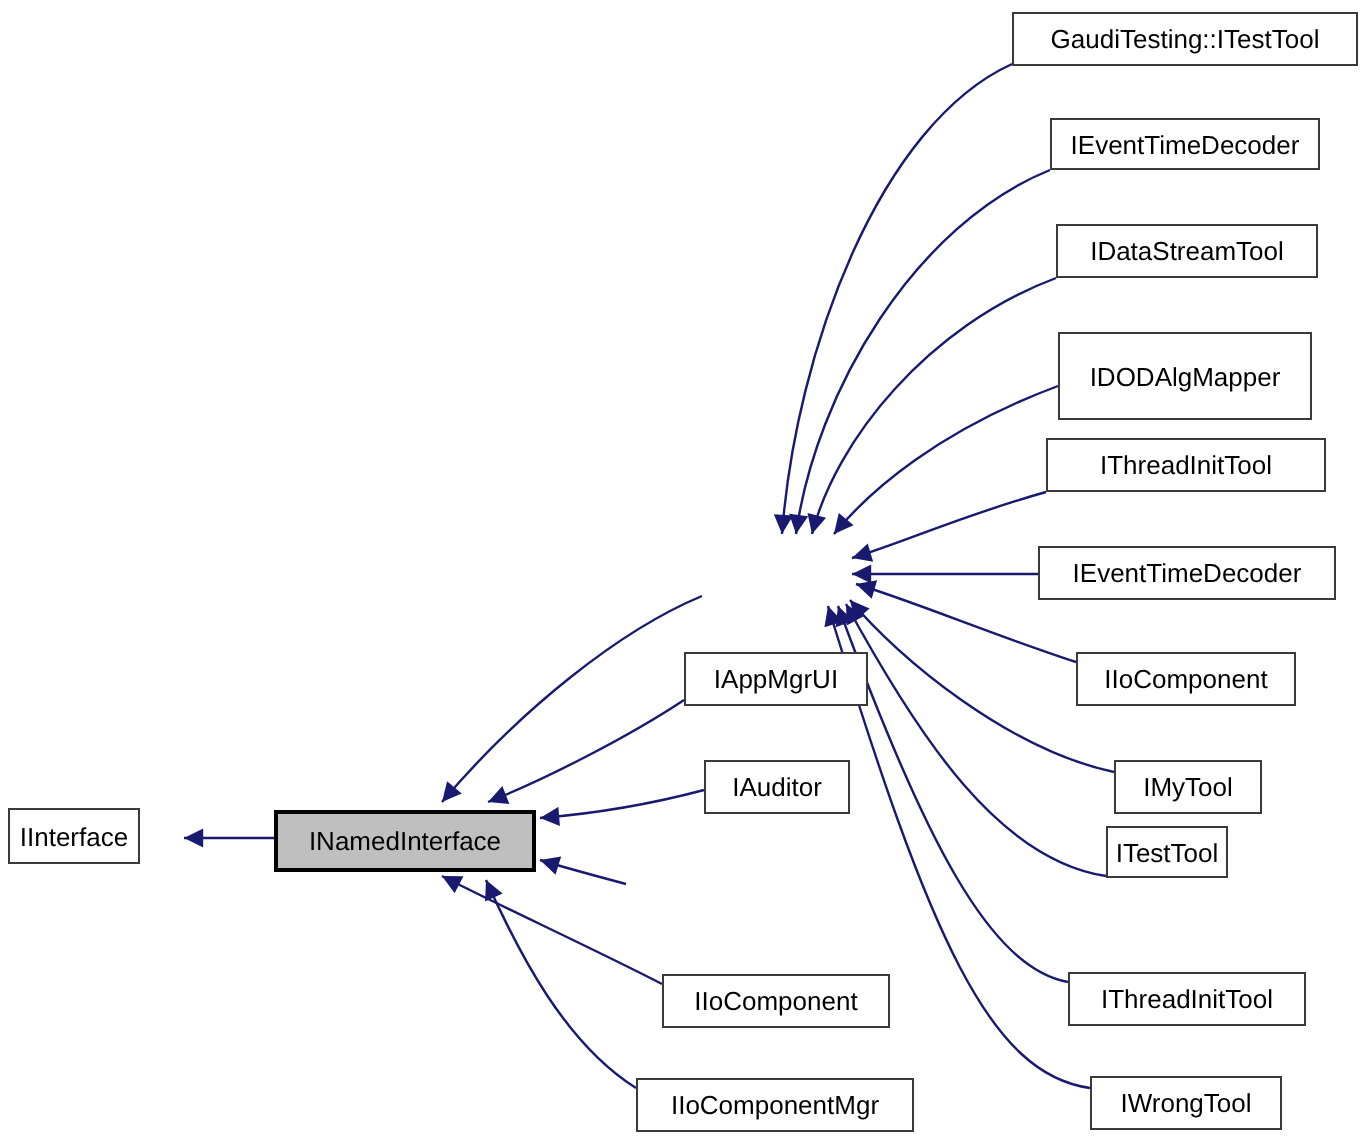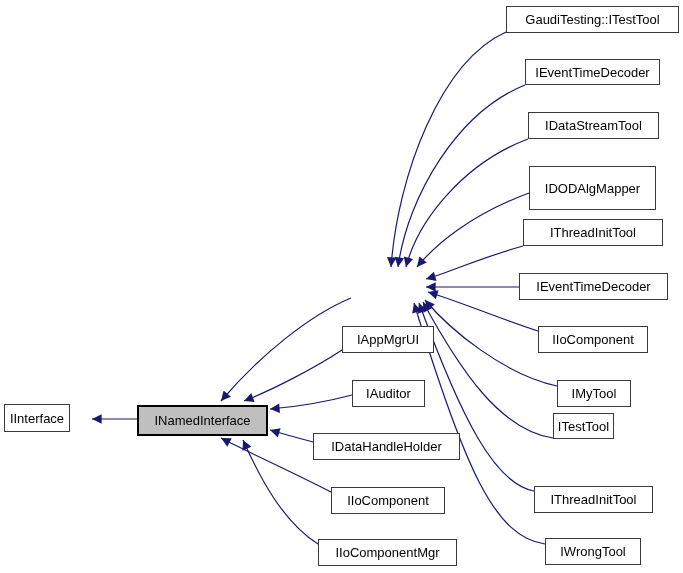--- a/index.html
+++ b/index.html
@@ -77,21 +77,20 @@
 
   <div class="node" style="left:4px; top:404px; width:66px; height:28px">IInterface</div>
 
   <div class="node selected" style="left:137px; top:405px; width:131px; height:31px">INamedInterface</div>
 
 
   <div class="node" style="left:342px; top:326px; width:92px; height:27px">IAppMgrUI</div>
 
   <div class="node" style="left:352px; top:380px; width:73px; height:27px">IAuditor</div>
 
-  <div class="node" style="left:313px; top:433px; width:147px; height:27px">IDataHandleHolder</div>
 
   <div class="node" style="left:318px; top:539px; width:139px; height:27px">IIoComponentMgr</div>
 
   <div class="node" style="left:331px; top:487px; width:114px; height:27px">IIoComponent</div>
 
   <div class="node" style="left:506px; top:6px; width:173px; height:27px">GaudiTesting::ITestTool</div>
 
   <div class="node" style="left:525px; top:59px; width:135px; height:26px">IEventTimeDecoder</div>
 
   <div class="node" style="left:528px; top:112px; width:131px; height:27px">IDataStreamTool</div>

